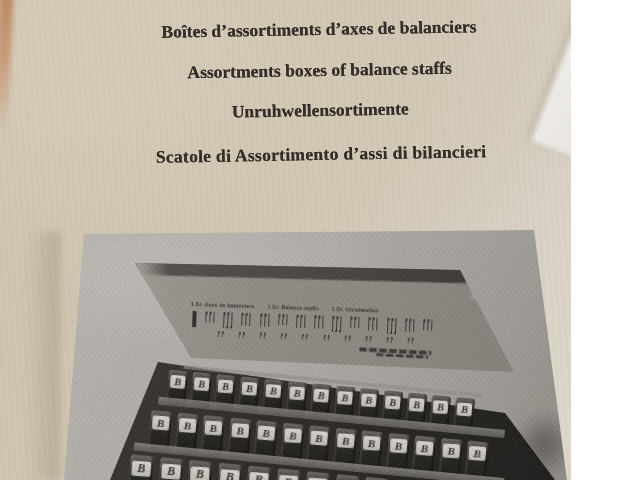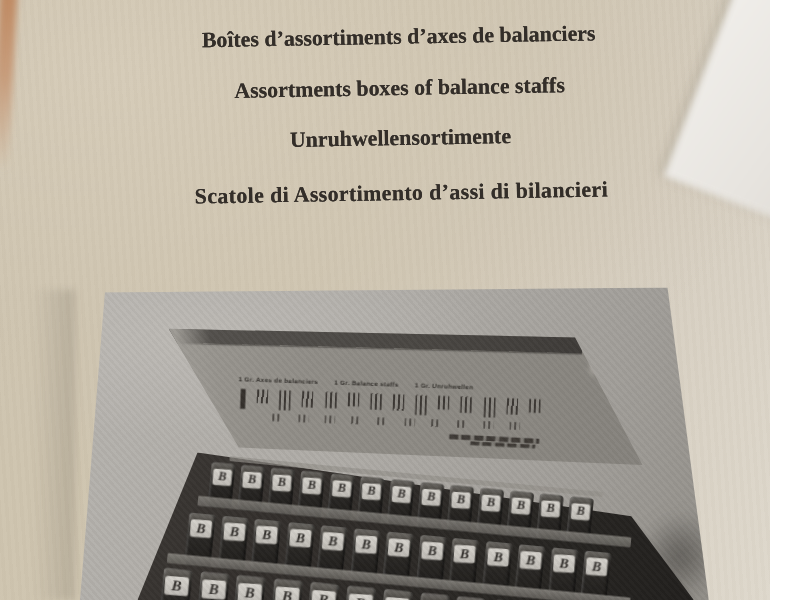--- a/index.html
+++ b/index.html
@@ -1,17 +1,17 @@
 <!DOCTYPE html>
 <html><head>
 <meta charset="utf-8">
 <style>
   html,body{margin:0;padding:0;}
   body{width:640px;height:480px;overflow:hidden;font-family:"Liberation Serif",serif;}
-  .stage{position:relative;width:616px;height:480px;overflow:hidden;background:#cfc5b0;}
+  .stage{position:relative;width:571px;height:480px;overflow:hidden;background:#cfc5b0;}
 
   
   .page{position:absolute;inset:0;
     background:
       radial-gradient(130% 95% at 15% 12%, rgba(214,204,185,.9) 0%, rgba(207,197,178,.45) 45%, rgba(0,0,0,0) 70%),
       linear-gradient(118deg,#cdc3ae 0%,#cfc5b0 42%,#d6cec0 72%,#ded8cc 100%);}
   .page::after{content:"";position:absolute;inset:0;
     background:repeating-linear-gradient(86deg, rgba(255,255,255,.015) 0 3px, rgba(96,84,62,.02) 3px 6px);}
   .left-sliver{position:absolute;left:-4px;top:-6px;width:14px;height:150px;transform:rotate(3deg);
     background:linear-gradient(180deg,#bf8a63 0%,#c79d7c 45%,rgba(199,157,124,0) 95%);filter:blur(2.5px);}

